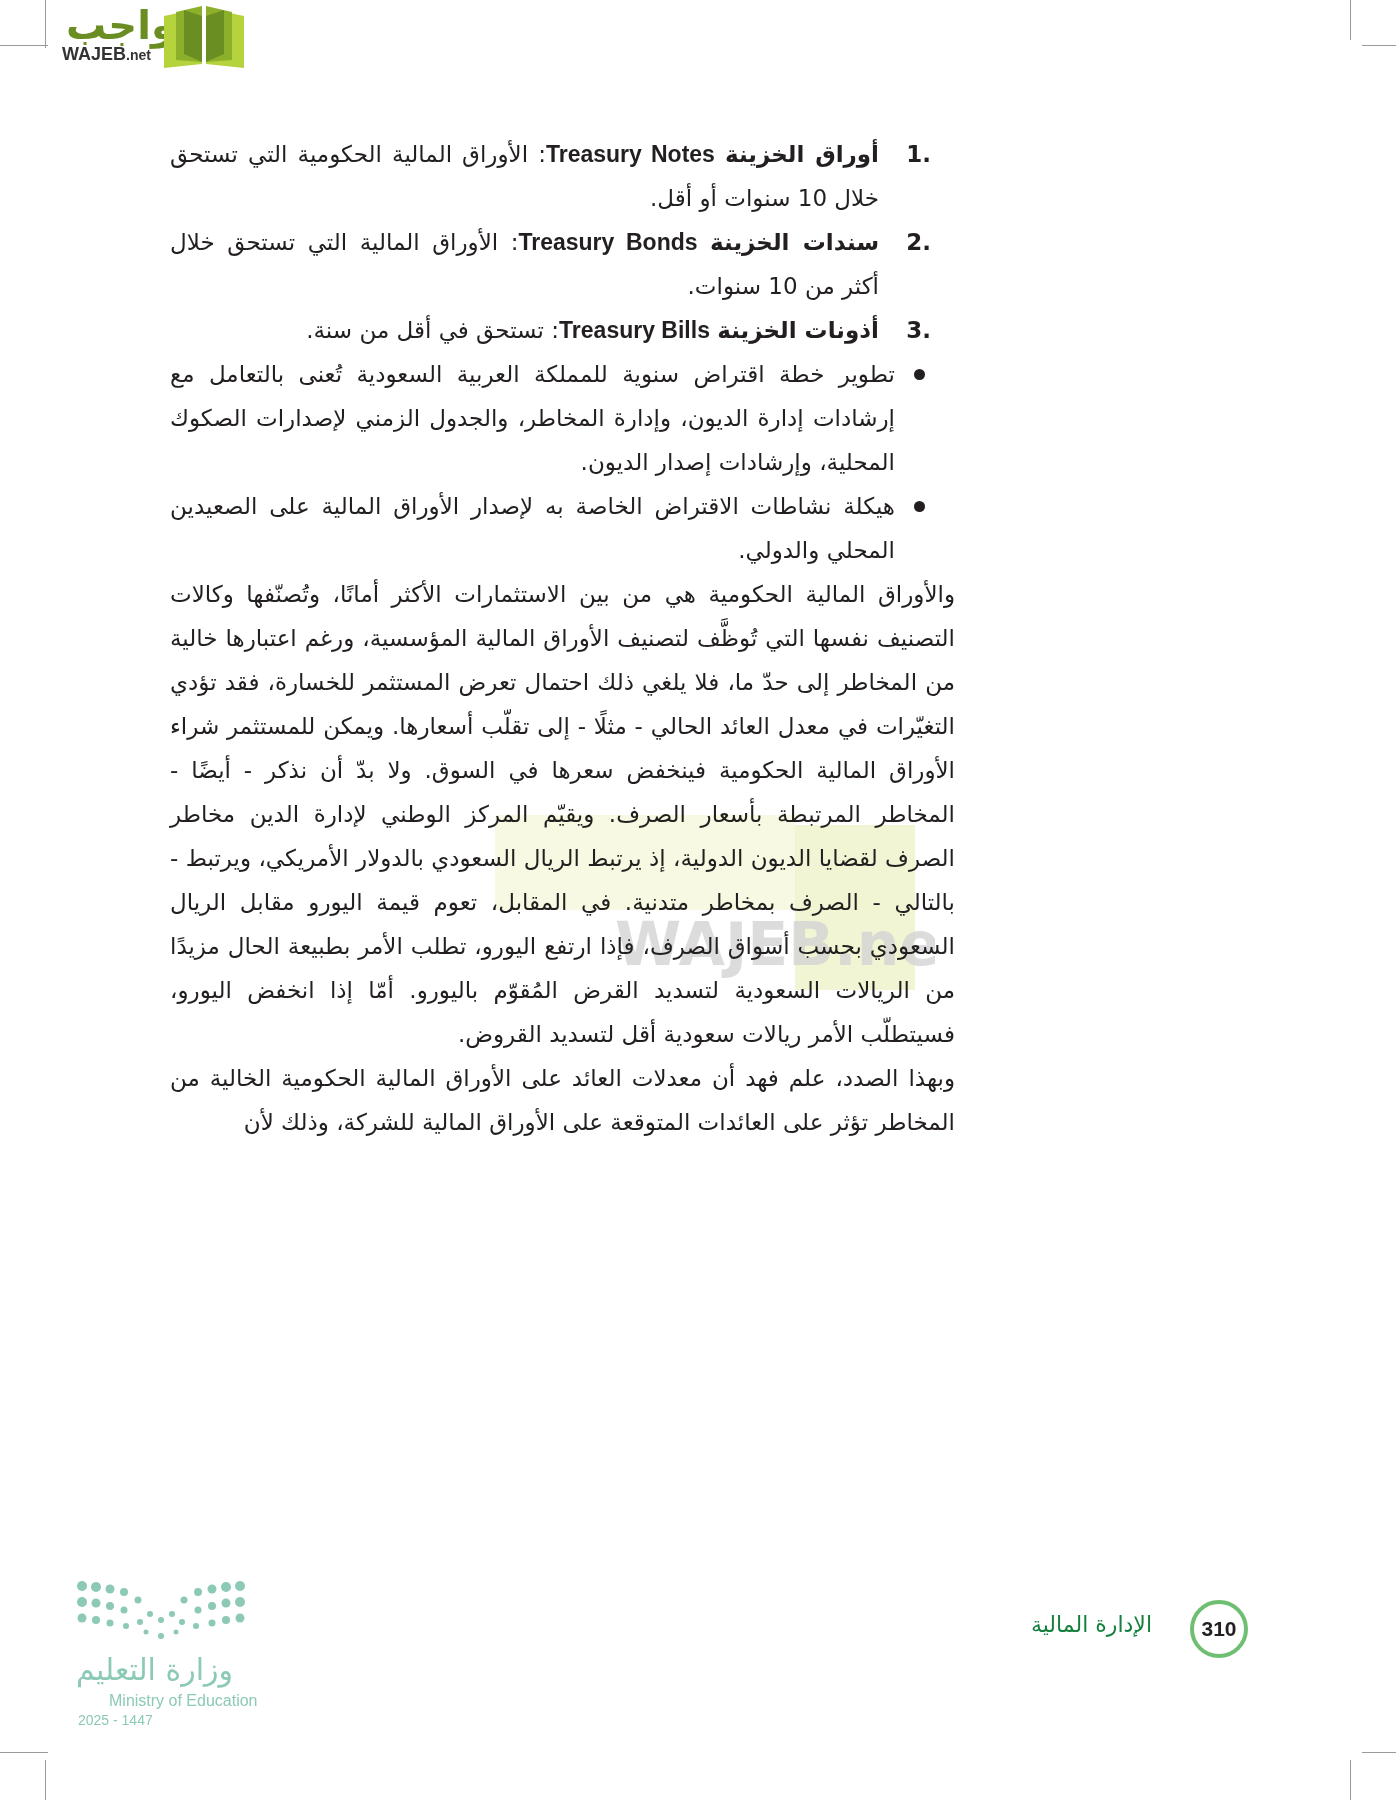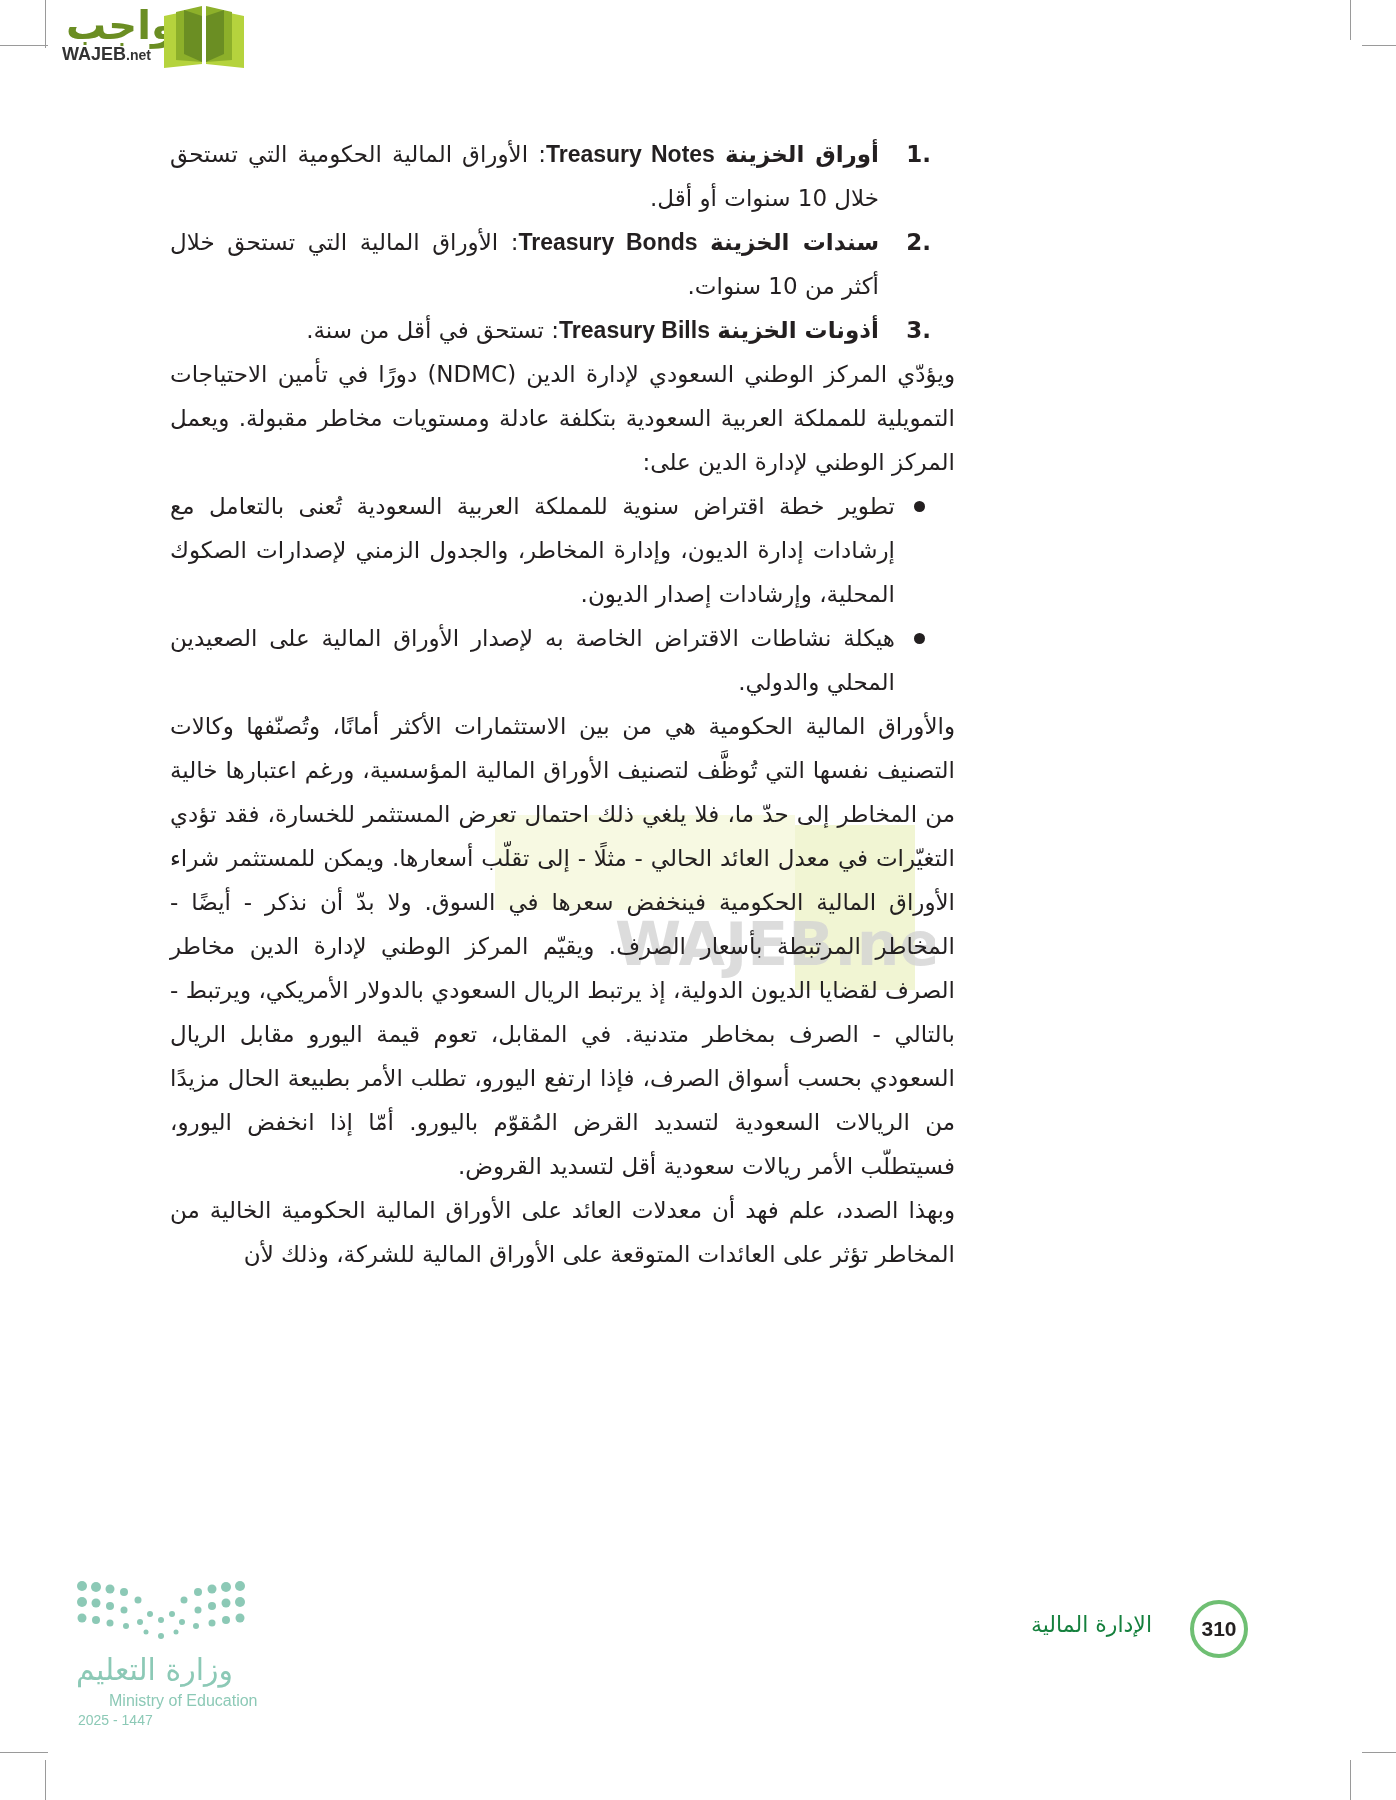--- a/index.html
+++ b/index.html
@@ -84,21 +84,20 @@
     <span class="num">2.</span>
     <span class="term">سندات الخزينة</span>
     <span class="en">Treasury Bonds</span><span>: الأوراق المالية التي تستحق خلال أكثر من 10 سنوات.</span>
   </div>
   <div class="num-item">
     <span class="num">3.</span>
     <span class="term">أذونات الخزينة</span>
     <span class="en">Treasury Bills</span><span>: تستحق في أقل من سنة.</span>
   </div>
 
-  <div class="para">ويؤدّي المركز الوطني السعودي لإدارة الدين (NDMC) دورًا في تأمين الاحتياجات التمويلية للمملكة العربية السعودية بتكلفة عادلة ومستويات مخاطر مقبولة. ويعمل المركز الوطني لإدارة الدين على:</div>
 
   <div class="bullet">
     <span class="dot"></span>
     <span>تطوير خطة اقتراض سنوية للمملكة العربية السعودية تُعنى بالتعامل مع إرشادات إدارة الديون، وإدارة المخاطر، والجدول الزمني لإصدارات الصكوك المحلية، وإرشادات إصدار الديون.</span>
   </div>
   <div class="bullet">
     <span class="dot"></span>
     <span>هيكلة نشاطات الاقتراض الخاصة به لإصدار الأوراق المالية على الصعيدين المحلي والدولي.</span>
   </div>
 

